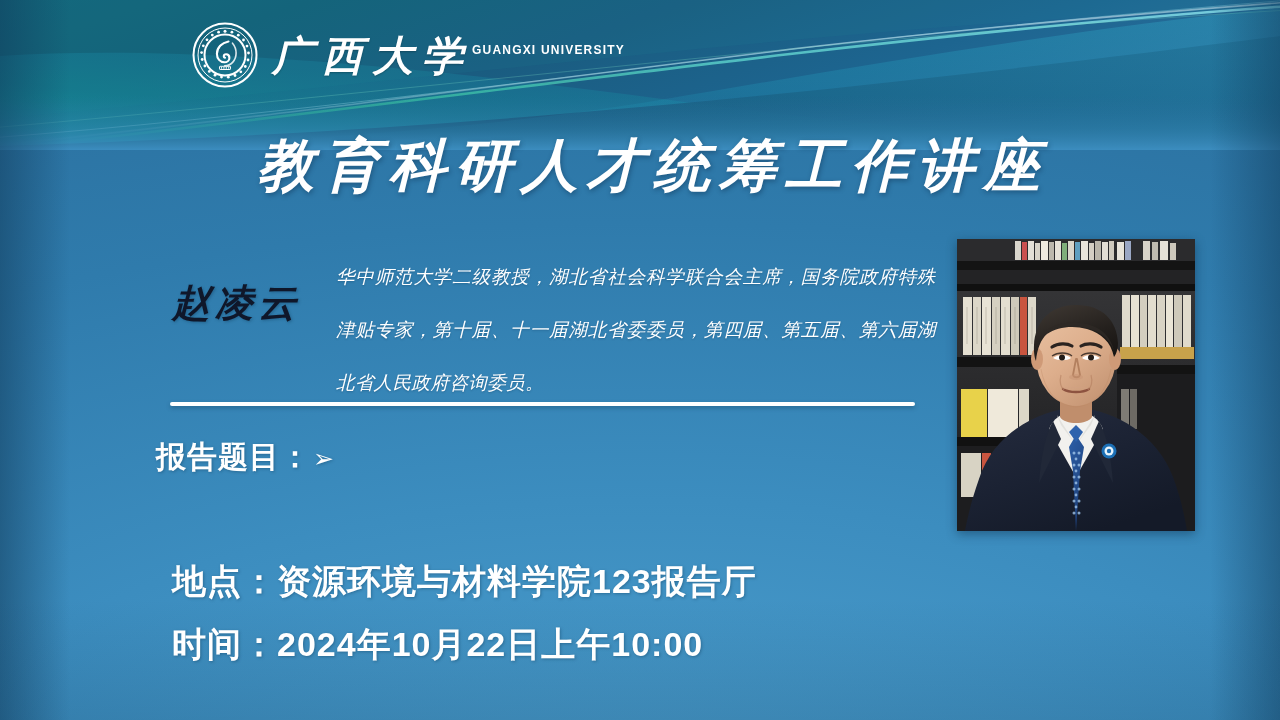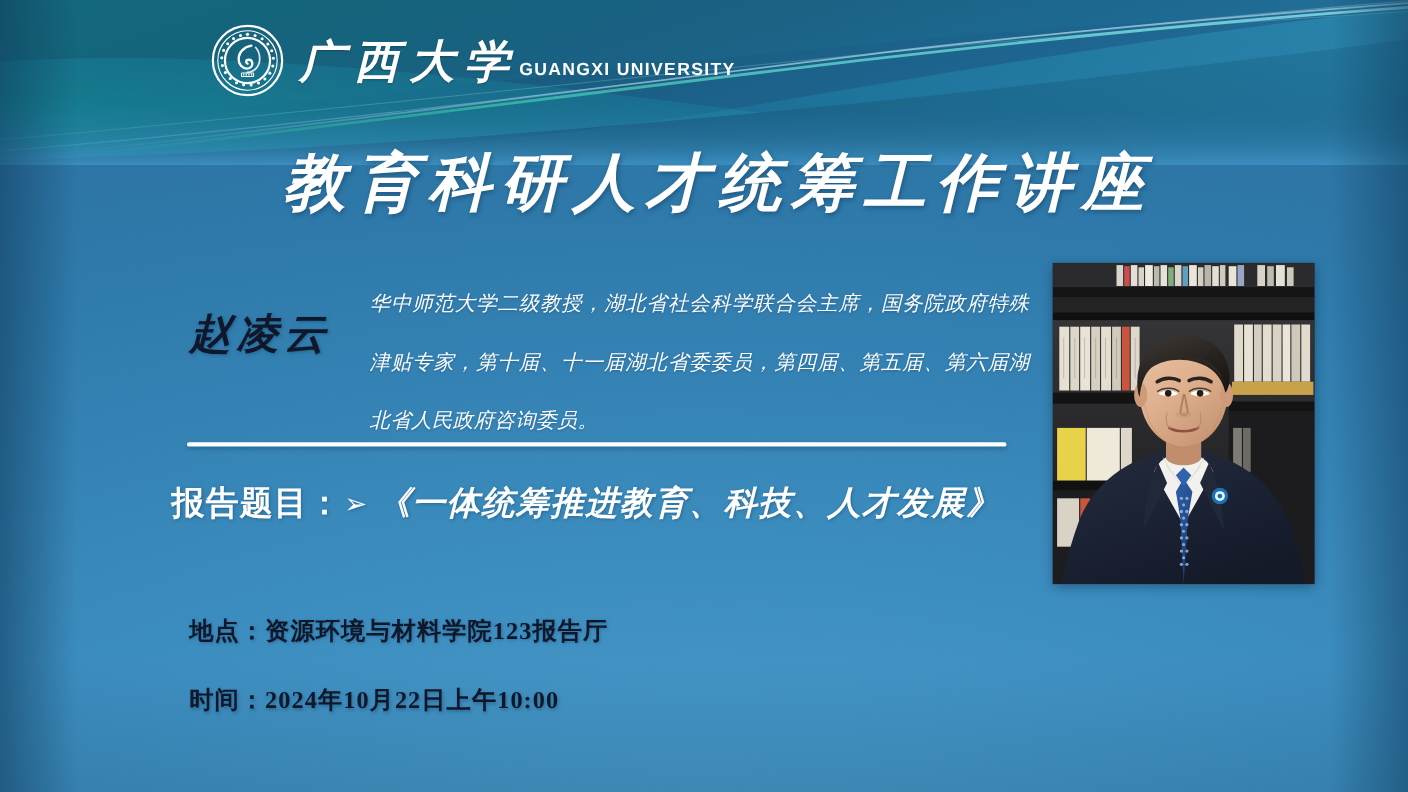--- a/index.html
+++ b/index.html
@@ -79,24 +79,24 @@
     font-family: "DejaVu Serif", "Liberation Serif", serif;
     font-size: 41px;
     font-weight: 700;
     letter-spacing: 9px;
     font-style: italic;
     text-shadow: 0 1px 2px rgba(0,0,0,0.25);
     white-space: nowrap;
   }
   .logo-en {
     color: #ffffff;
-    font-size: 16px;
+    font-size: 12px;
     font-weight: 700;
     letter-spacing: 1.2px;
-    margin-top: 20px;
+    margin-top: 8px;
     white-space: nowrap;
   }
 
   
   .main-title {
     position: absolute;
     left: 17px; right: 0;
     top: 128px;
     text-align: center;
     color: #ffffff;
@@ -179,23 +179,23 @@
     font-family: "DejaVu Serif", "Liberation Serif", serif;
     font-size: 30px;
     font-weight: 700;
     font-style: italic;
     letter-spacing: 1.5px;
   }
 
   .venue-line, .time-line {
     position: absolute;
     left: 172px;
-    color: #0f172a;
-    font-family: Liberation Serif, serif;
-    font-size: 22px;
+    color: #ffffff;
+    font-family: Liberation Sans, sans-serif;
+    font-size: 34px;
     font-weight: 700;
     letter-spacing: 1px;
     white-space: nowrap;
     text-shadow: 1px 1px 3px rgba(10,45,75,0.35);
   }
   .venue-line { top: 559px; }
   .time-line  { top: 622px; }
 
   
   .portrait {
@@ -518,20 +518,19 @@
         <path d="M134 136 C 136 143 134 149 131 151" stroke="#b07c5c" stroke-width="1.2" fill="none" opacity="0.55"></path>
       </g>
     </svg>
   </div>
 
   <div class="divider"></div>
 
   <div class="topic-line">
     <span class="topic-label">报告题目：</span>
     <span class="topic-arrow">➢</span>
-    <span class="topic-value">《一体统筹推进教育、科技、人才发展》</span>
   </div>
 
   <div class="venue-line">地点：资源环境与材料学院123报告厅</div>
 
   <div class="time-line">时间：2024年10月22日上午10:00</div>
 
 </div>
 
 </body></html>

